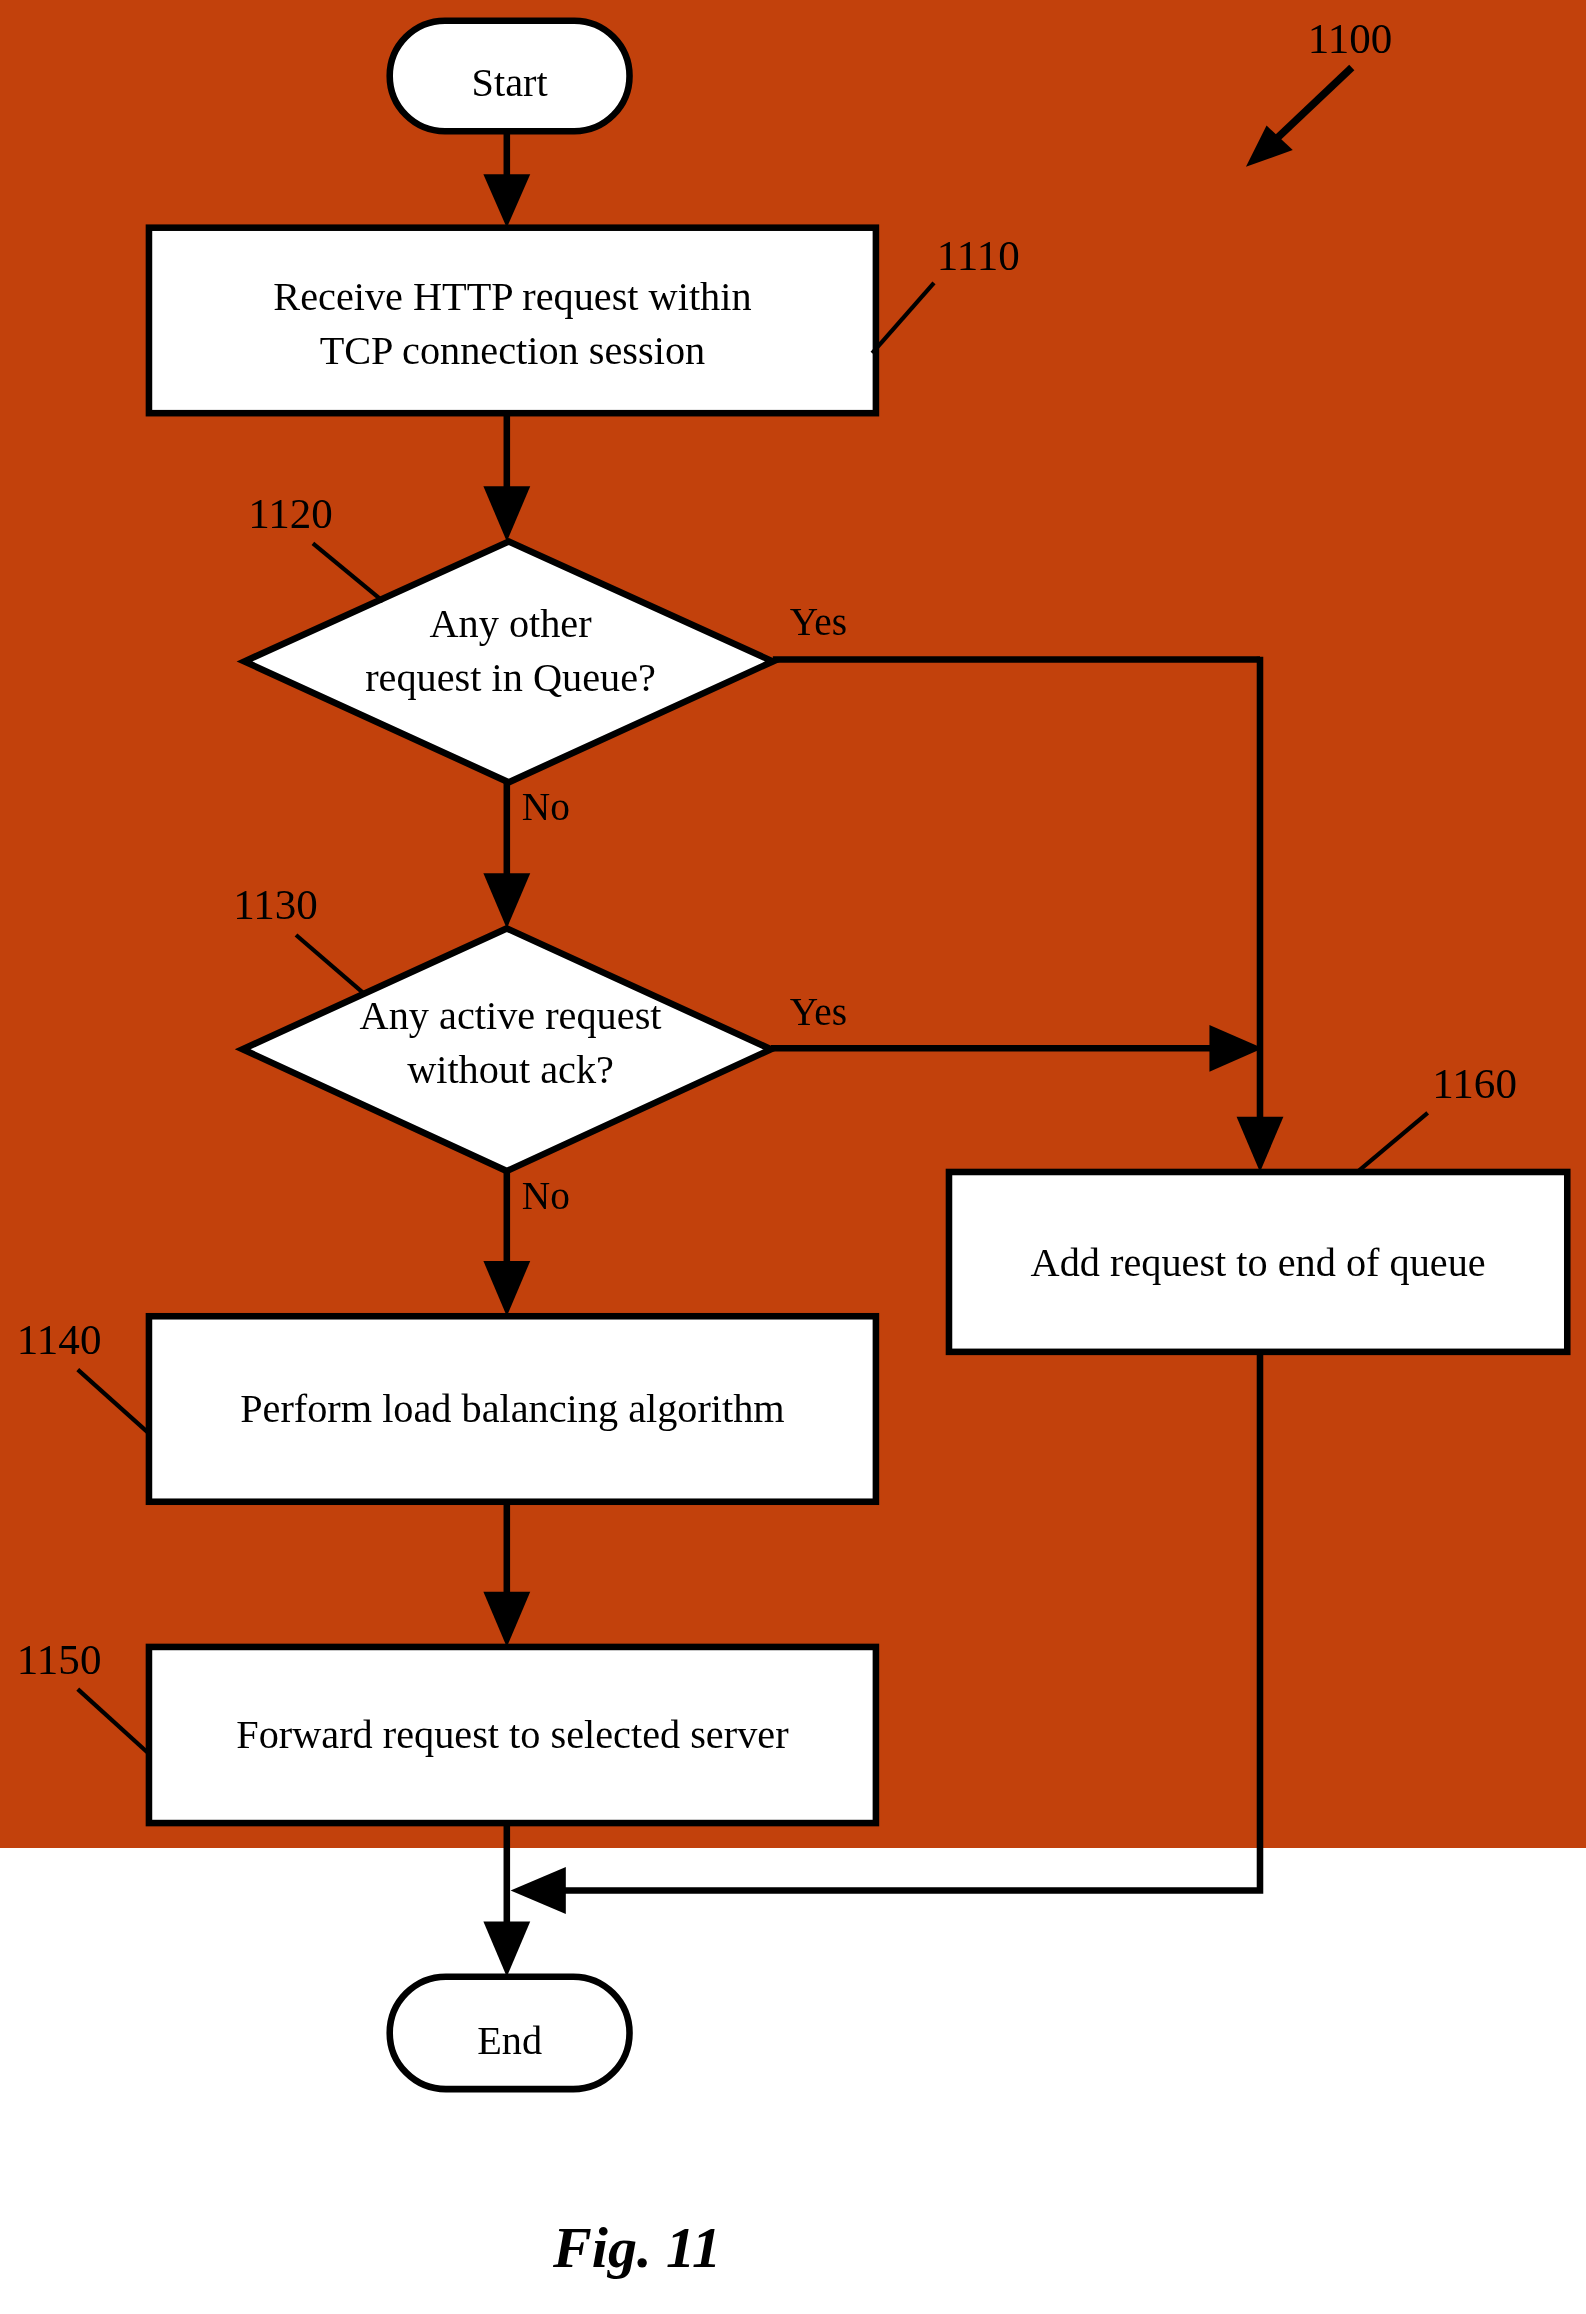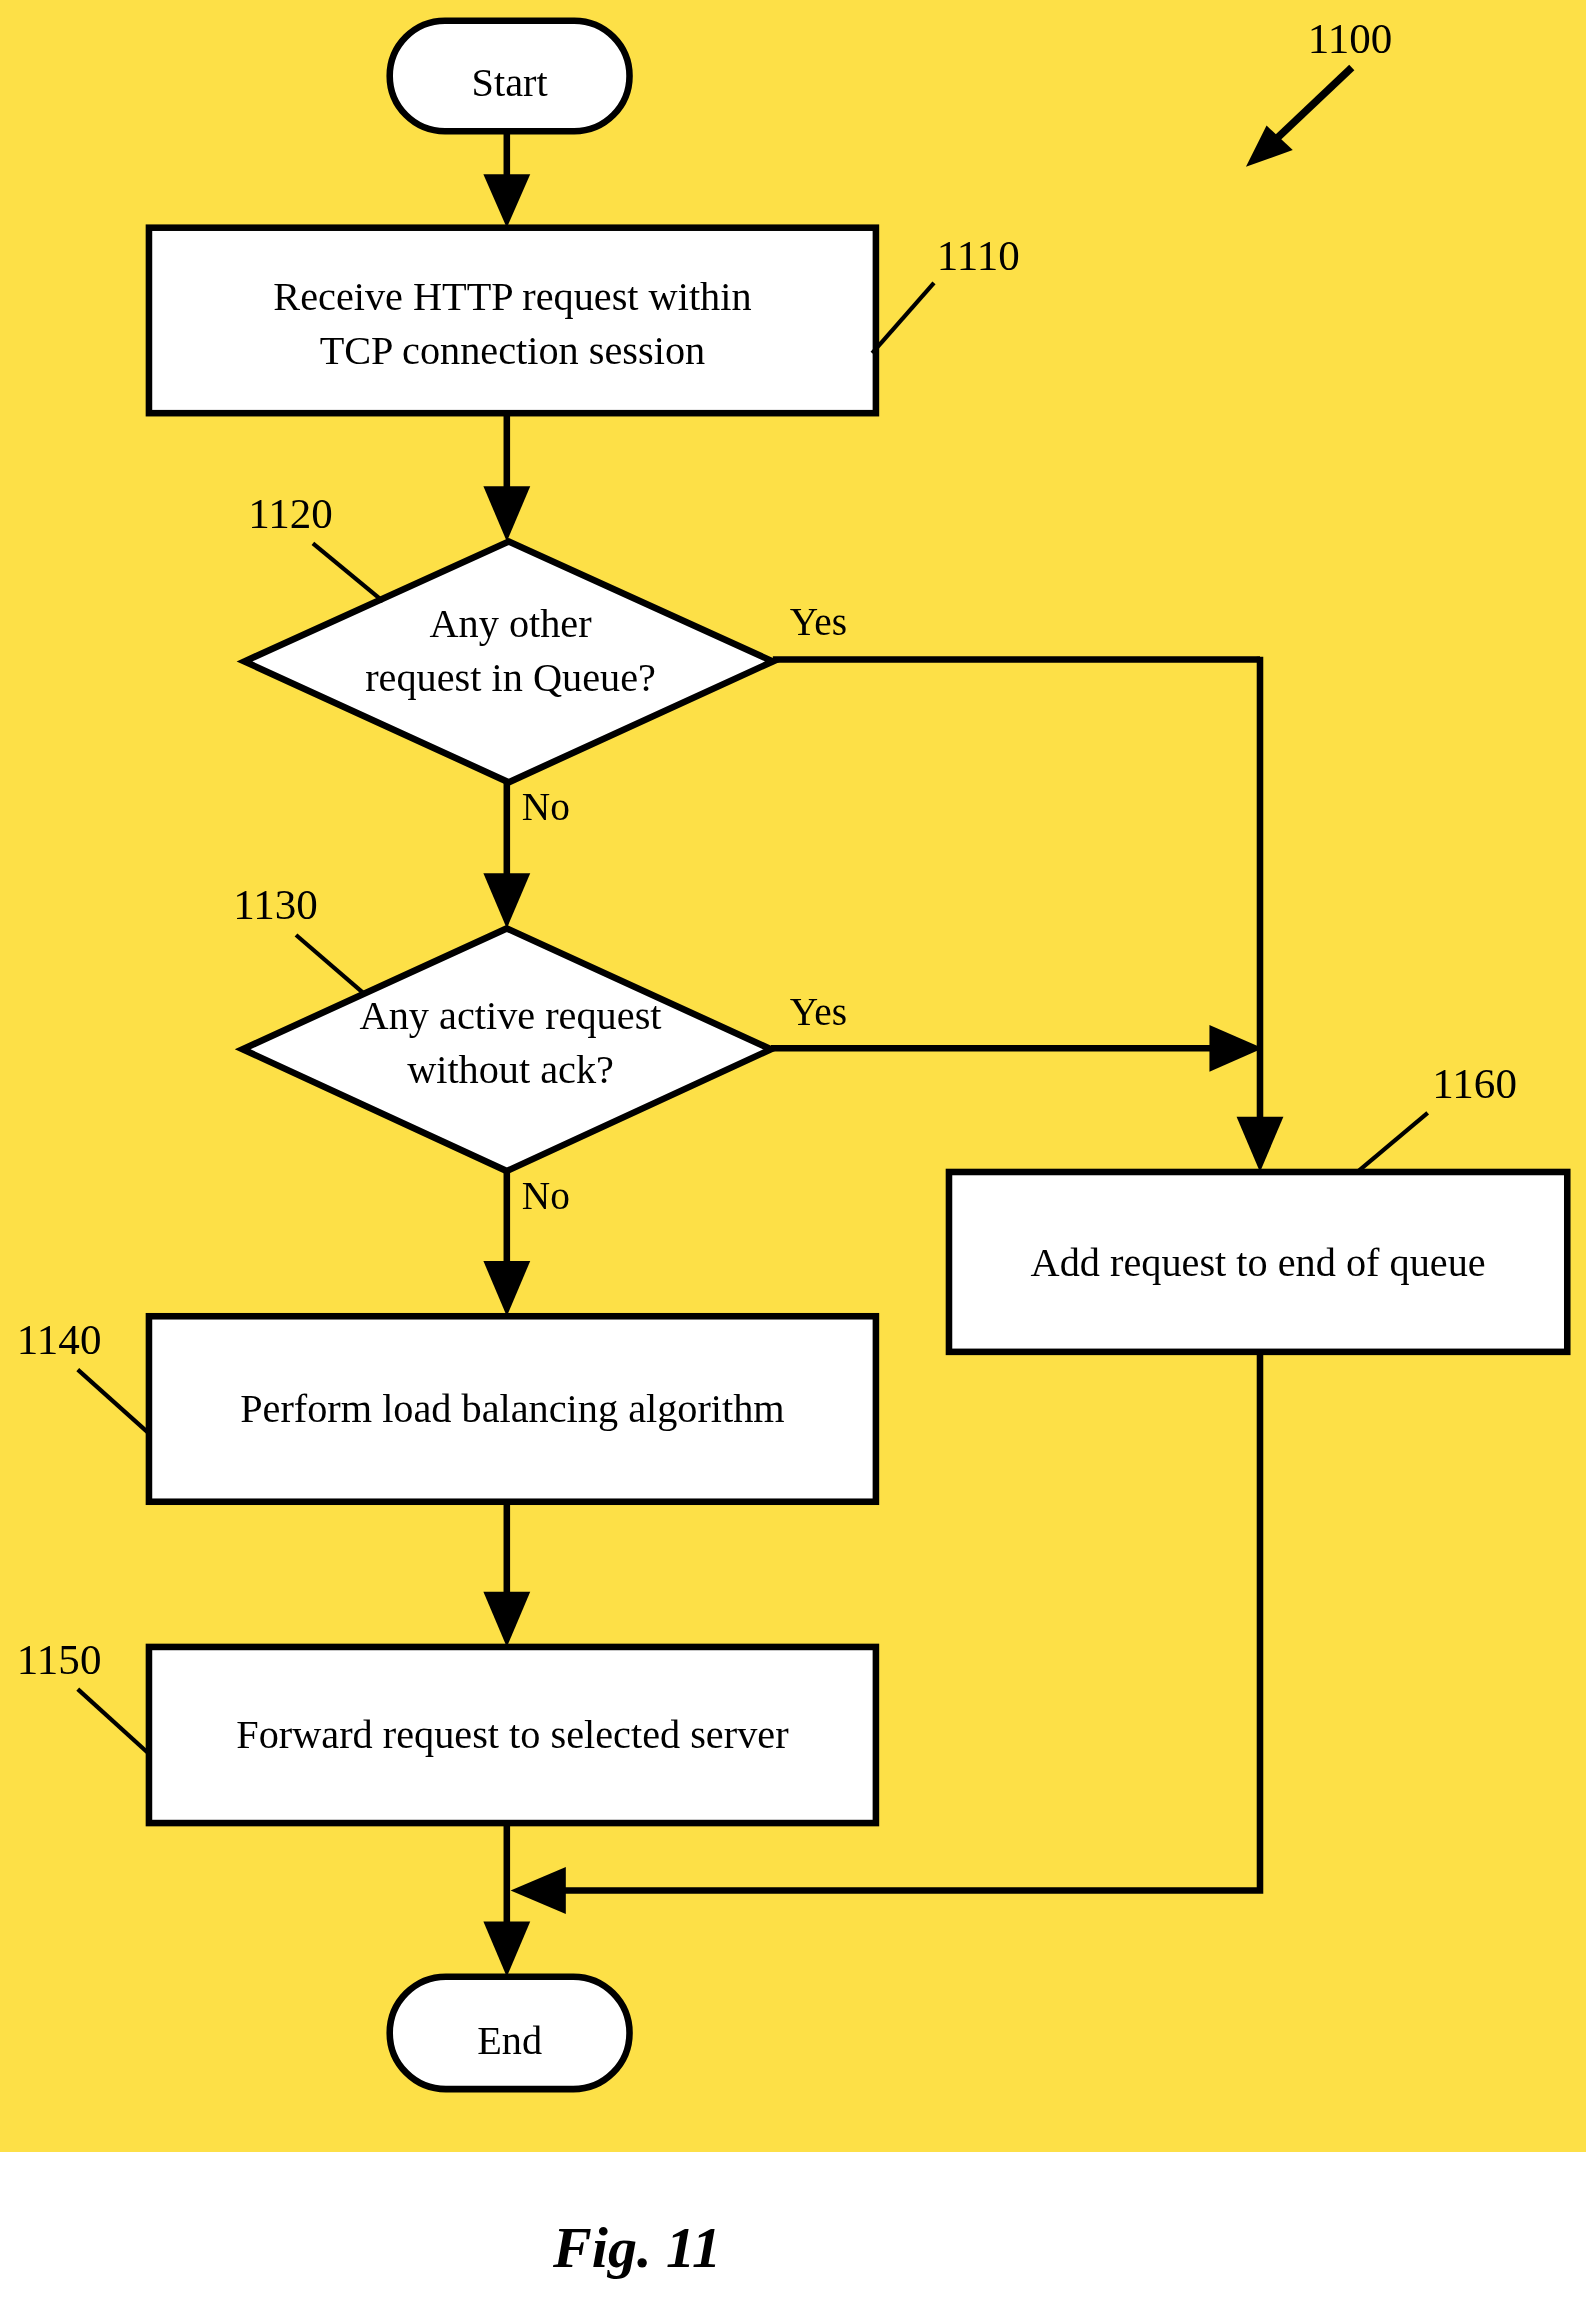--- a/index.html
+++ b/index.html
@@ -9,22 +9,22 @@
   }
   body {
     width: 1586px;
     height: 2314px;
     font-family: "Liberation Serif", "DejaVu Serif", serif;
     overflow: hidden;
   }
   #figure-root {
     position: relative;
     width: 1586px;
-    height: 2152px;
-    background: #fde047;
+    height: 1848px;
+    background: #c2410c;
   }
   svg#flowchart {
     display: block;
     width: 1586px;
     height: 2314px;
   }
   .shape-stroke {
     fill: #ffffff;
     stroke: #000000;
     stroke-width: 7;

